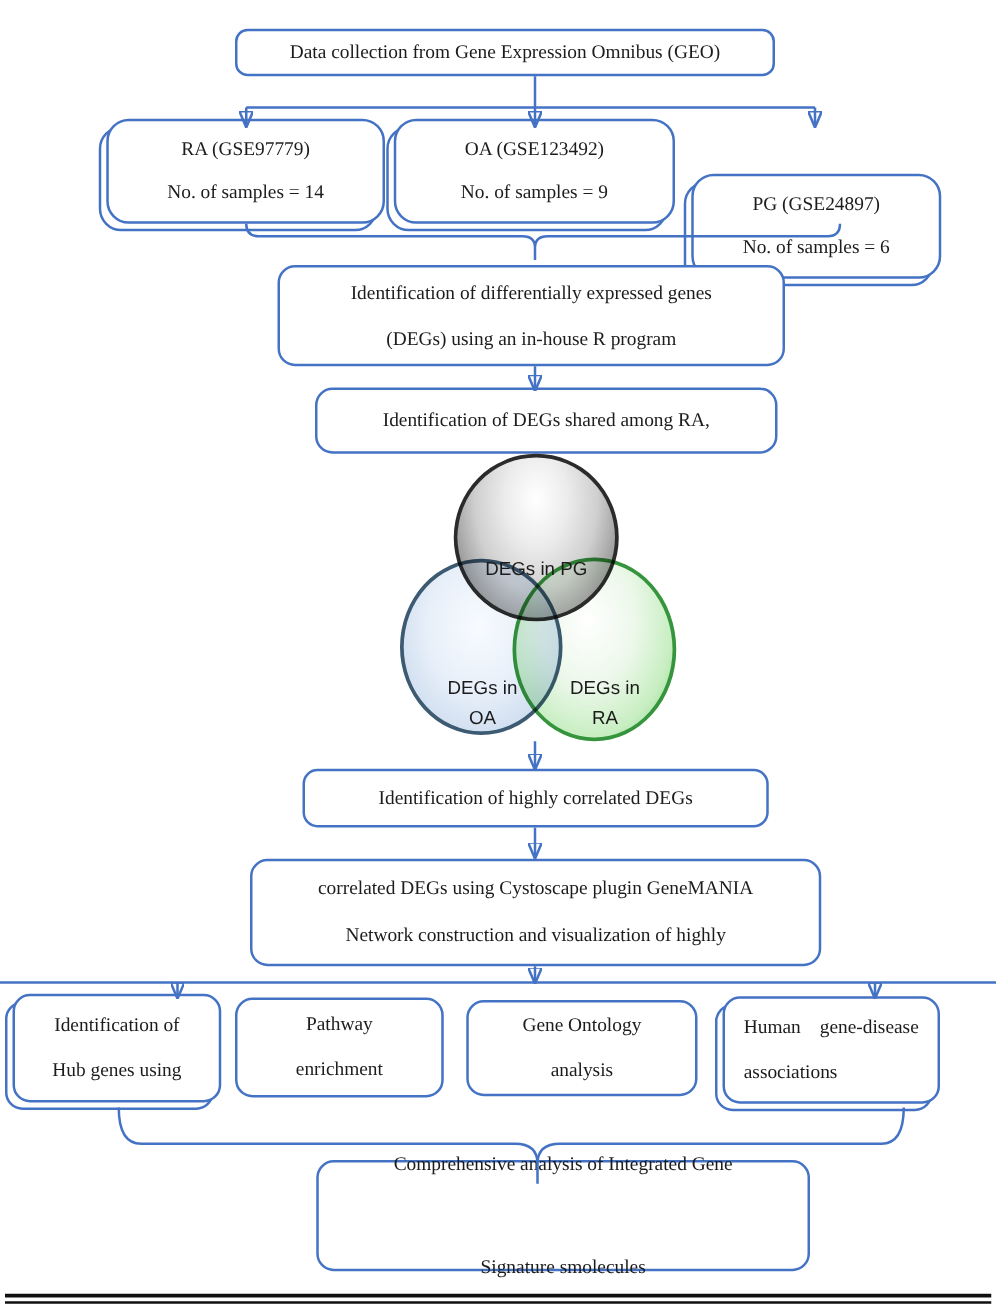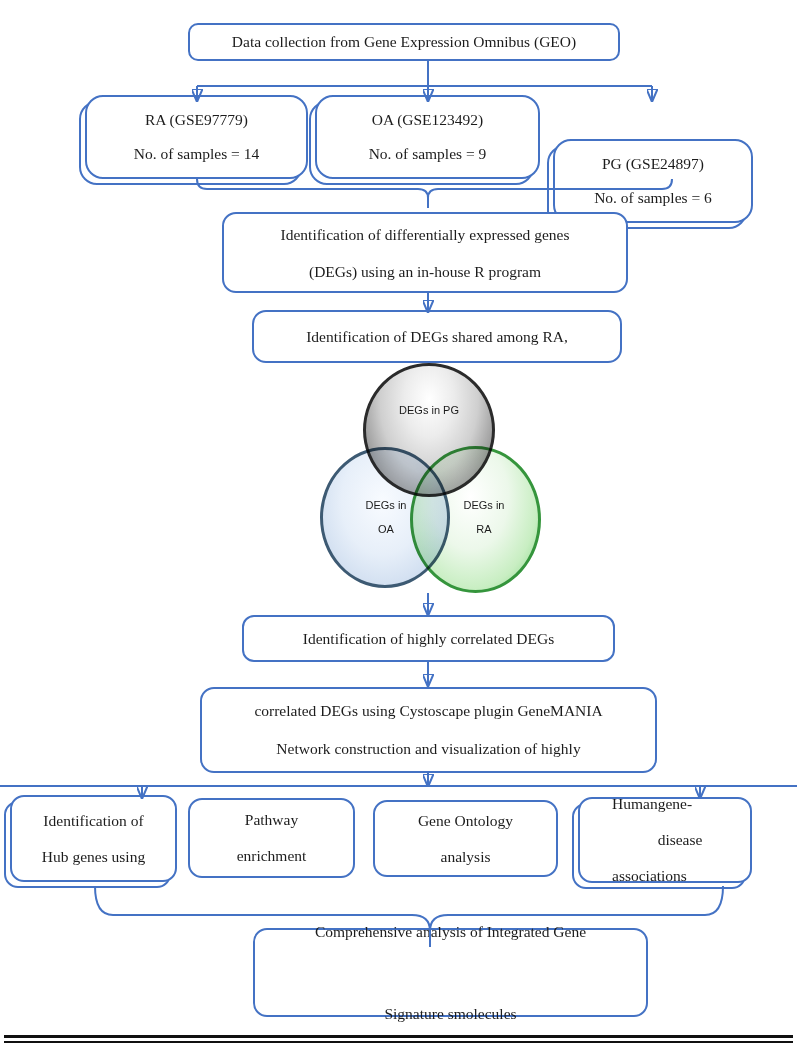--- a/index.html
+++ b/index.html
@@ -22,41 +22,41 @@
   .ds2       {left:315px;top:95px;width:225px;height:84px;border-radius:18px;}
   .ds3       {left:553px;top:95px;width:200px;height:84px;border-radius:18px;margin-top:44px;}
   .deg-box   {left:222px;top:212px;width:406px;height:81px;line-height:37px;}
   .shared-box{left:252px;top:310px;width:370px;height:53px;}
   .corr-box  {left:242px;top:615px;width:373px;height:47px;border-radius:12px;}
   .net-box   {left:200px;top:687px;width:457px;height:86px;line-height:38px;}
   .a1        {left:10px; top:795px;width:167px;height:87px;line-height:36px;}
   .a2        {left:188px;top:798px;width:167px;height:80px;line-height:36px;}
   .a3        {left:373px;top:800px;width:185px;height:77px;line-height:36px;}
   .a4        {left:578px;top:797px;width:174px;height:86px;line-height:36px;
-              align-items:stretch;padding:0 32px;text-align:left;}
+              align-items:stretch;padding:0 15px;text-align:left;}
   .a4 .row1  {display:flex;justify-content:space-between;}
   .final-box {left:253px;top:928px;width:395px;height:89px;line-height:37px;gap:45px;}
 
   
   .venn-circle{position:absolute;border-radius:50%;mix-blend-mode:multiply;box-sizing:border-box;}
   .venn-pg{
     left:363px;top:363px;width:132px;height:134px;border:3px solid #2b2b2b;
     background:radial-gradient(ellipse at 50% 26%,#ffffff 0%,#ececec 28%,#cfcfcf 55%,#969696 80%,#5d5d5d 100%);
   }
   .venn-oa{
     left:320px;top:447px;width:130px;height:141px;border:3px solid #3d5a73;
     background:radial-gradient(ellipse at 48% 38%,#f8fbff 0%,#e7eff9 45%,#d0def0 75%,#aac6e0 100%);
   }
   .venn-ra{
     left:410px;top:446px;width:131px;height:147px;border:3px solid #35953c;
     background:radial-gradient(ellipse at 46% 34%,#ffffff 0%,#ecf8ea 40%,#c8eec2 70%,#85d685 95%,#4cbf57 100%);
   }
   .venn-label{
     position:absolute;z-index:6;font-family:"Liberation Sans",sans-serif;
-    font-size:11px;color:#1b1b1b;text-align:center;line-height:24px;white-space:pre-line;
+    font-size:15px;color:#1b1b1b;text-align:center;line-height:24px;white-space:pre-line;margin-top:46px;
   }
   .vl-pg{left:363px;top:398px;width:132px;}
   .vl-oa{left:322px;top:493px;width:128px;}
   .vl-ra{left:420px;top:493px;width:128px;}
 
   .connectors{position:absolute;left:0;top:0;z-index:5;pointer-events:none;}
   .connectors path,.connectors line{stroke:#4472C4;stroke-width:2;fill:none;}
 
   .black-rule{
     position:absolute;left:4px;top:1035px;width:789px;height:3px;

